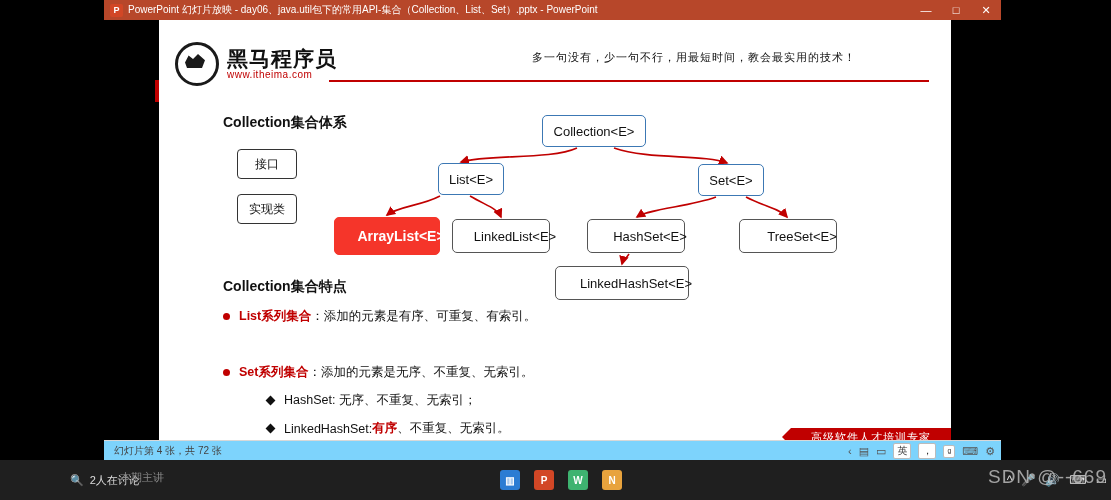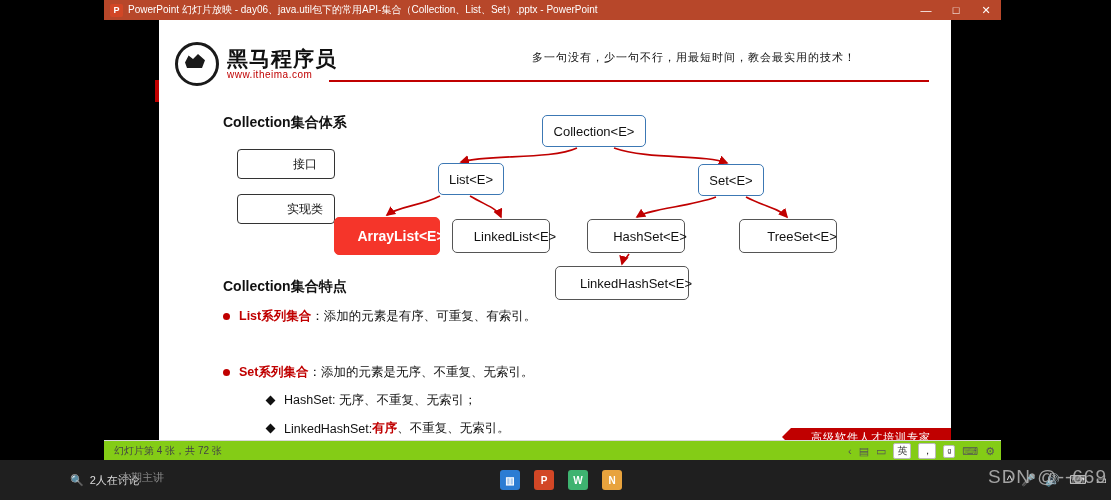--- a/index.html
+++ b/index.html
@@ -167,21 +167,20 @@
     width: 58px;
     height: 28px;
     border: 1.5px solid #333;
     border-radius: 4px;
     background: #fff;
     display: flex;
     align-items: center;
     justify-content: center;
     font-size: 12px;
     color: #111;
-    padding-left: 38px;
   }
   #legend-interface { left: 78px; top: 129px; }
   #legend-impl { left: 78px; top: 174px; }
 
   
   .node {
     position: absolute;
     border: 1.5px solid #3c78b4;
     border-radius: 5px;
     background: #ffffff;
@@ -287,21 +286,21 @@
     transform: rotate(-20deg);
   }
 
   
   #ppt-status {
     position: absolute;
     left: 0;
     top: 440px;
     width: 897px;
     height: 20px;
-    background: #84cc16;
+    background: #7dd3fc;
     border-top: 1px solid #d8d8d8;
     display: flex;
     align-items: center;
     font-size: 10px;
     color: #444;
   }
   #ppt-status .slide-info { margin-left: 10px; }
   .tool-ic {
     font-size: 11px;
     color: #555;

